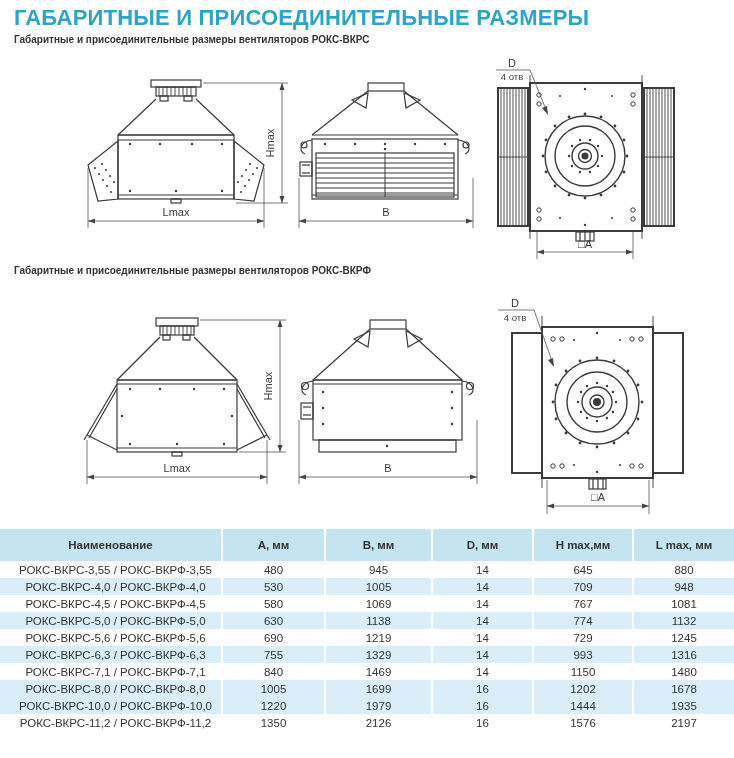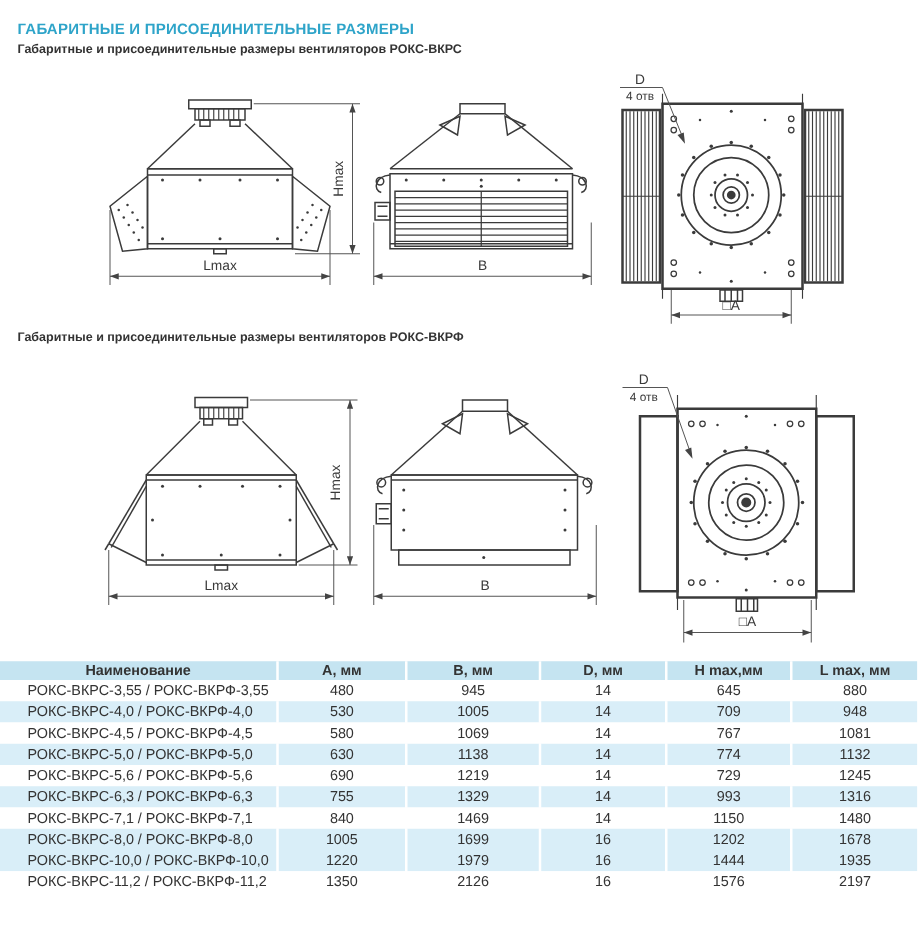--- a/index.html
+++ b/index.html
@@ -1,37 +1,37 @@
 <!DOCTYPE html>
 <html style="--accent: #2EA4C9; --header-bg: #C5E4F1; --row-alt: #D9EEF8; --text-dark: #333333; --line: #3B3B3B;"><head>
 <meta charset="utf-8">
 <style>
   html,body{margin:0;padding:0;background:#fff;}
   .page{position:relative;width:734px;height:758px;background:#fff;overflow:hidden;
         font-family:"Liberation Sans",sans-serif;}
-  .page-title{position:absolute;left:14px;top:16px;font-size:12px;font-weight:bold;
+  .page-title{position:absolute;left:14px;top:5px;font-size:22px;font-weight:bold;
         color:var(--accent);letter-spacing:.2px;}
   .subtitle{position:absolute;left:14px;font-size:10px;font-weight:bold;color:var(--text-dark);}
   .subtitle-1{top:34px;}
   .subtitle-2{top:265px;}
   svg{position:absolute;}
   .svg-a{left:10px;top:56px;}
   .svg-b{left:295px;top:56px;}
   .svg-c{left:490px;top:56px;}
   .svg-d{left:10px;top:288px;}
   .svg-e{left:295px;top:288px;}
   .svg-f{left:490px;top:288px;}
   .dim-text{font-family:"Liberation Sans",sans-serif;font-size:11px;fill:#3a3a3a;}
   .dim-text-sm{font-family:"Liberation Sans",sans-serif;font-size:9.5px;fill:#3a3a3a;}
   table.dims{position:absolute;left:0;top:529px;width:734px;border-collapse:collapse;
         table-layout:fixed;font-size:11.5px;color:var(--text-dark);}
-  table.dims th{background:var(--header-bg);height:15px;font-weight:bold;text-align:center;padding:0;}
+  table.dims th{background:var(--header-bg);height:32px;font-weight:bold;text-align:center;padding:0;}
   table.dims th:first-child{text-align:center;}
   table.dims td{height:17px;text-align:center;padding:0;background:#fff;}
-  table.dims td:first-child{text-align:left;padding-left:22px;}
+  table.dims td:first-child{text-align:center;padding-left:10px;}
   table.dims tr.alt td{background:var(--row-alt);}
   table.dims th + th, table.dims td + td{border-left:2px solid #fff;}
 </style>
 </head>
 <body>
 
 <div class="page">
 
   <div class="page-title">ГАБАРИТНЫЕ И ПРИСОЕДИНИТЕЛЬНЫЕ РАЗМЕРЫ</div>
   <div class="subtitle subtitle-1">Габаритные и присоединительные размеры вентиляторов РОКС-ВКРС</div>

